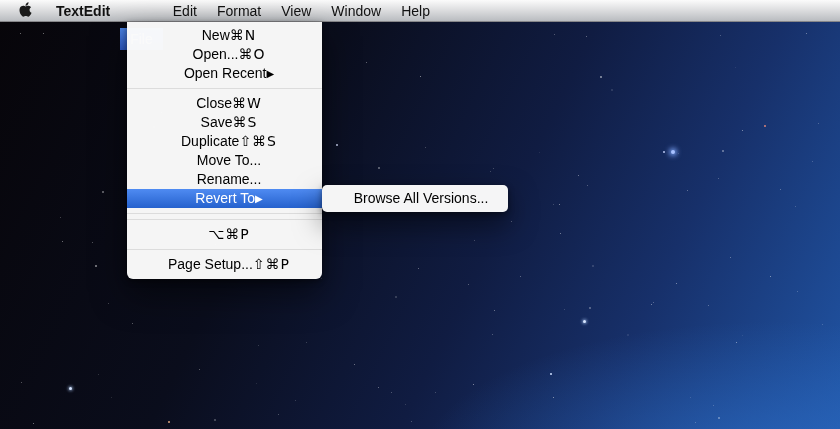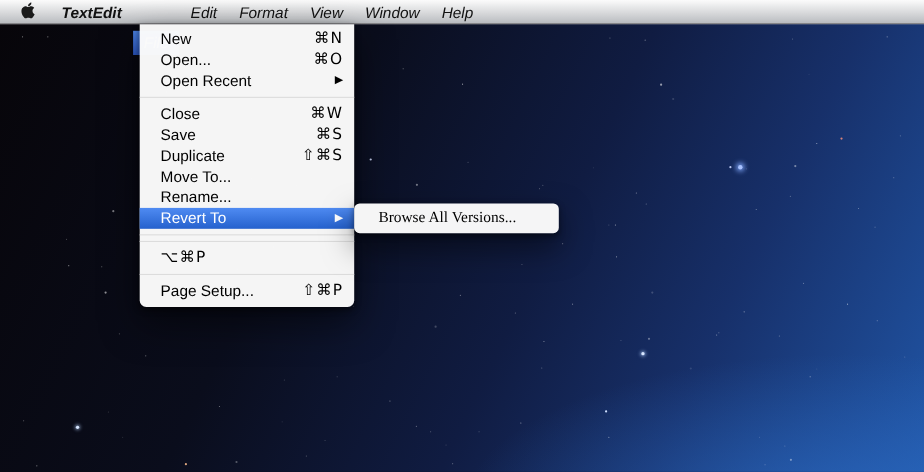--- a/index.html
+++ b/index.html
@@ -19,21 +19,21 @@
   }
   .star { position:absolute; border-radius:50%; background:#ffffff; z-index:1; }
 
   
   .menubar {
     position:absolute; top:0; left:0; right:0; height:22px; z-index:5;
     display:flex; align-items:stretch;
     padding-left:5px;
     background:linear-gradient(#fbfbfb 0%, #d8d9db 55%, #b9bcc0 100%);
     border-bottom:1px solid rgba(40,40,45,0.55);
-    font-size:14px; color:#111;font-style:italic;
+    font-size:14px; color:#111;
   }
   .mb-item {
     display:flex; align-items:center;
     height:22px; padding:0 10px;
     white-space:nowrap;
   }
   .mb-apple { padding:0 13px; }
   .mb-apple svg { width:15px; height:17px; fill:#1a1a1a; }
   .mb-app-name { font-weight:bold; }
   .mb-item.selected {
@@ -47,21 +47,21 @@
     position:absolute; left:127px; top:22px; width:195px; z-index:6;
     padding:4px 0 5px 0;
     background:rgba(250,250,250,0.98);
     border-radius:0 0 6px 6px;
     box-shadow:0 2px 6px rgba(0,0,0,0.45), 0 14px 34px rgba(0,0,0,0.5);
     font-size:14px;
   }
   .menu-item {
     height:19px; line-height:19px;
     padding:0 10px 0 19px;
-    display:flex; justify-content:space-between; align-items:center;
+    display:flex; justify-content:center; align-items:center;
     color:#000; white-space:nowrap;
   }
   .menu-item .shortcut {
     font-family:"DejaVu Sans","Liberation Sans",sans-serif;
     letter-spacing:1px;
   }
   .menu-item .arrow {
     font-family:"DejaVu Sans",sans-serif;
     font-size:10px; line-height:19px; transform:translateY(-0.5px);
   }
@@ -73,21 +73,21 @@
 
   
   .submenu {
     position:absolute; left:322px; top:185px; width:186px; z-index:7;
     padding:4px 0;
     background:rgba(250,250,250,0.98);
     border-radius:5px;
     box-shadow:0 2px 6px rgba(0,0,0,0.45), 0 12px 28px rgba(0,0,0,0.5);
     font-size:14px;
   }
-  .submenu .menu-item { padding-left:22px;font-family:Liberation Serif, serif; }
+  .submenu .menu-item { padding-left:22px; }
 </style>
 </head>
 <body>
 
 <div class="wallpaper">
   <div>
       <div class="star" style="width: 1px; height: 1px; left: 553px; top: 397px; opacity: 0.6;"></div>
       <div class="star" style="width: 2px; height: 2px; left: 153px; top: 126px; opacity: 0.29;"></div>
       <div class="star" style="width: 1px; height: 1px; left: 199px; top: 369px; opacity: 0.44;"></div>
       <div class="star" style="width: 1px; height: 1px; left: 366px; top: 62px; opacity: 0.46;"></div>

